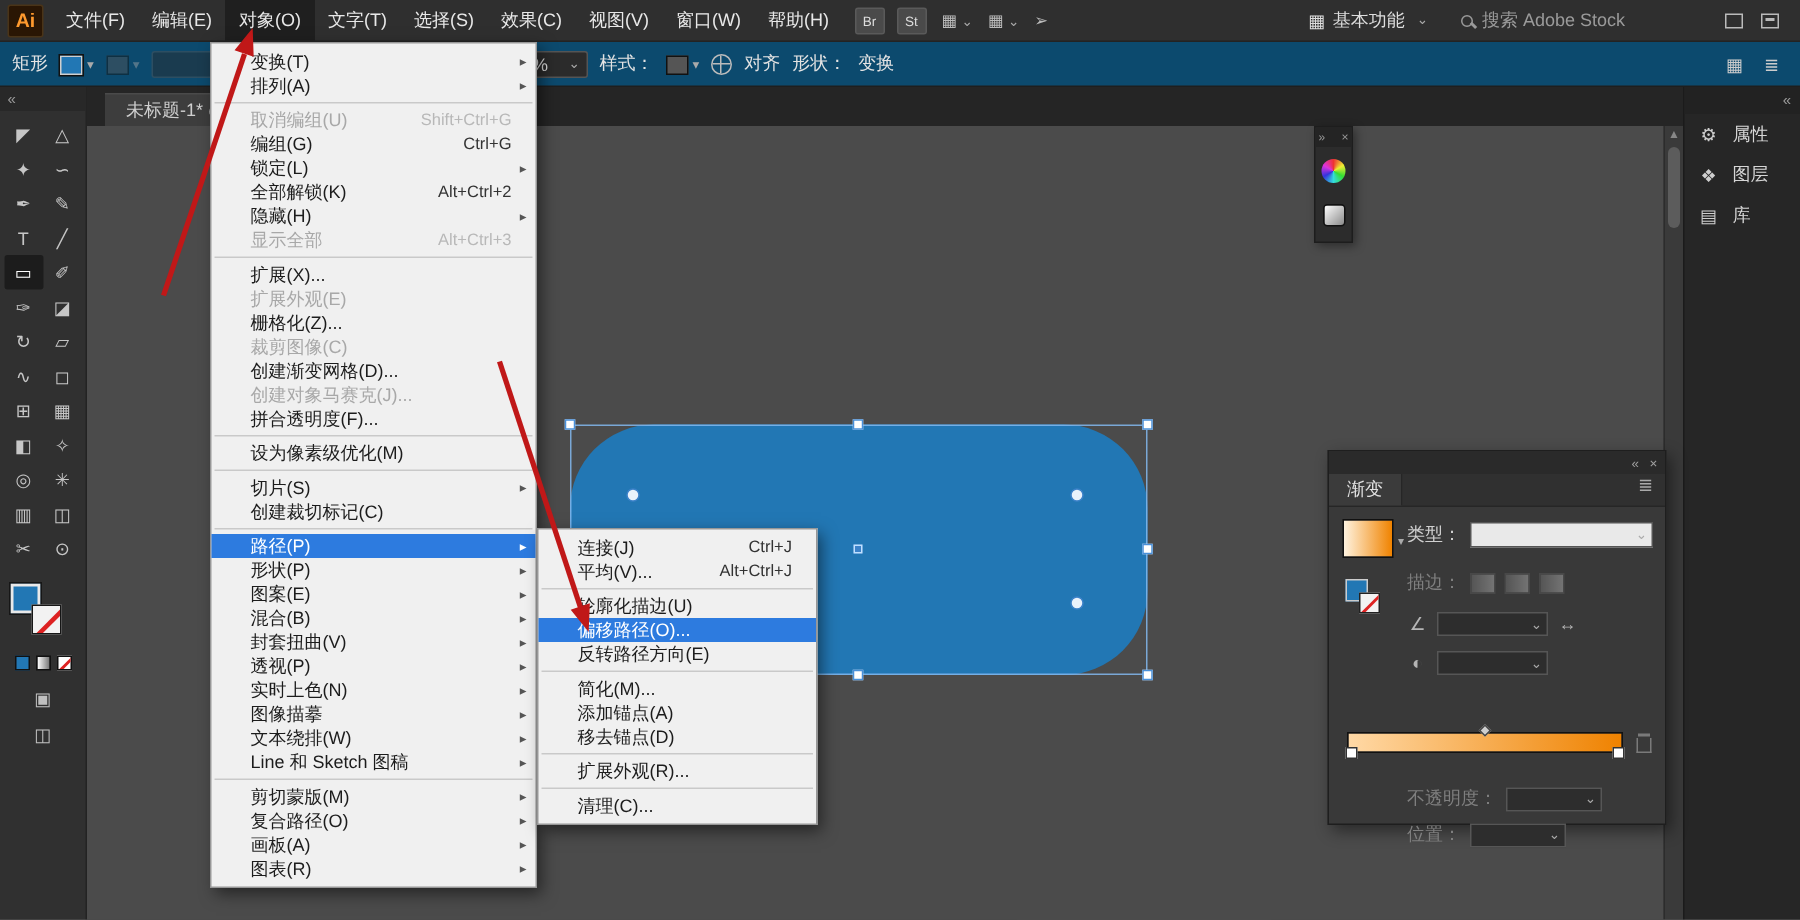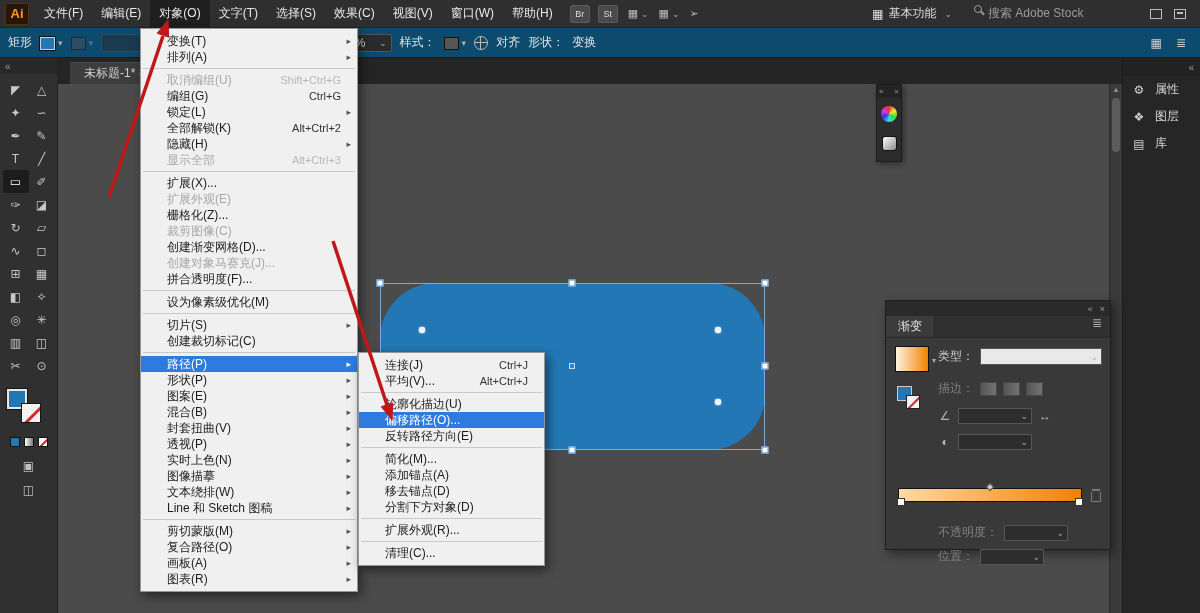--- a/index.html
+++ b/index.html
@@ -8,21 +8,21 @@
 
 
 .menubar{position:absolute;left:0;top:0;right:0;height:28px;background:#2f2f2f;border-bottom:1px solid #232323;display:flex;align-items:center;z-index:30}
 .ai-logo{width:24px;height:22px;margin:0 6px 0 5px;background:#2a1604;color:#ff9a2e;font-weight:bold;font-size:13px;display:flex;align-items:center;justify-content:center;border:1px solid #4a3418;border-radius:2px}
 .mb-items{display:flex;height:100%}
 .mb-item{padding:0 9px;line-height:27px;color:#e8e8e8;cursor:default;white-space:nowrap}
 .mb-item.open{background:#1f1f1f}
 .mb-badge{width:20px;height:18px;margin-left:8px;background:#4a4a4a;color:#ddd;font-size:9px;display:flex;align-items:center;justify-content:center;border-radius:2px;border:1px solid #5a5a5a}
 .mb-ic{margin-left:10px;color:#bbb;font-size:11px}
 .workspace{margin-left:auto;display:flex;align-items:center;gap:5px;color:#ddd}
-.searchbox{display:flex;gap:6px;margin-left:22px;color:#9a9a9a;width:150px}
+.searchbox{display:flex;align-items:center;gap:6px;margin-left:22px;color:#9a9a9a;width:150px}
 .search-icon{width:8px;height:8px;border:1.5px solid #9a9a9a;border-radius:50%;position:relative;display:inline-block}
 .search-icon::after{content:"";position:absolute;width:5px;height:1.5px;background:#9a9a9a;transform:rotate(45deg);right:-4px;bottom:-1px}
 .win-ics{display:flex;gap:12px;margin:0 14px 0 26px;color:#bbb}
 .win-ic{width:12px;height:10px;border:1px solid #bbb;position:relative}
 .win-ic.alt::after{content:"";position:absolute;left:2px;top:2px;right:2px;height:2px;background:#bbb}
 .dn{font-size:9px;color:#aaa;margin-left:3px}
 
 
 .controlbar{position:absolute;left:0;top:28px;right:0;height:30px;background:#0c4a6e;border-bottom:1px solid #1e1e1e;display:flex;align-items:center;gap:8px;padding:0 8px;z-index:10}
 .cb-label{color:#e3e3e3}
@@ -476,25 +476,20 @@
     <div class="mi">
       <span class="ml">添加锚点(A)</span>
       <span class="ms"></span>
       <span class="ma"></span>
     </div>
     <div class="mi">
       <span class="ml">移去锚点(D)</span>
       <span class="ms"></span>
       <span class="ma"></span>
     </div>
-    <div class="mi">
-      <span class="ml">分割下方对象(D)</span>
-      <span class="ms"></span>
-      <span class="ma"></span>
-    </div>
     <div class="msep"></div>
     <div class="mi">
       <span class="ml">扩展外观(R)...</span>
       <span class="ms"></span>
       <span class="ma"></span>
     </div>
     <div class="msep"></div>
     <div class="mi">
       <span class="ml">清理(C)...</span>
       <span class="ms"></span>

